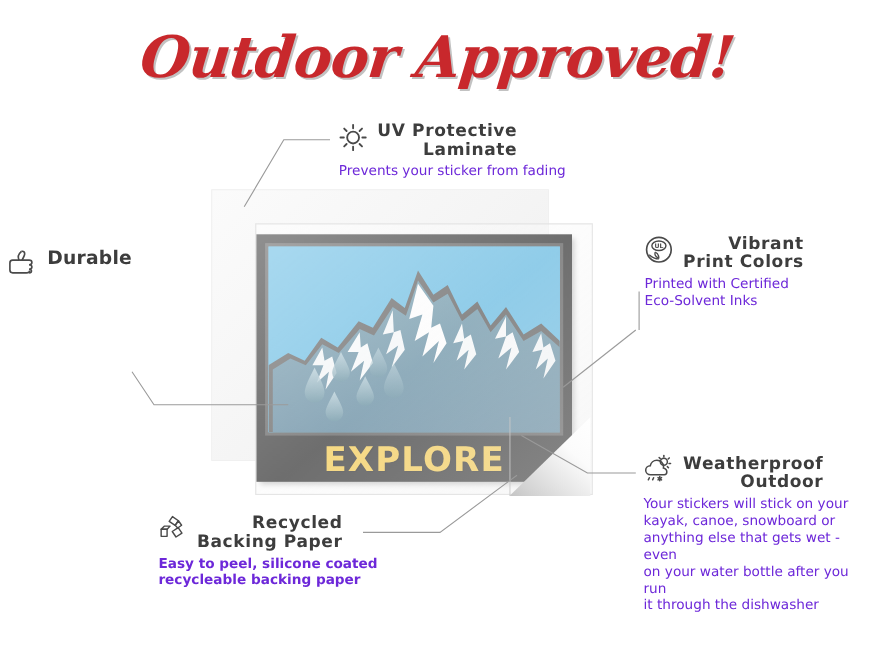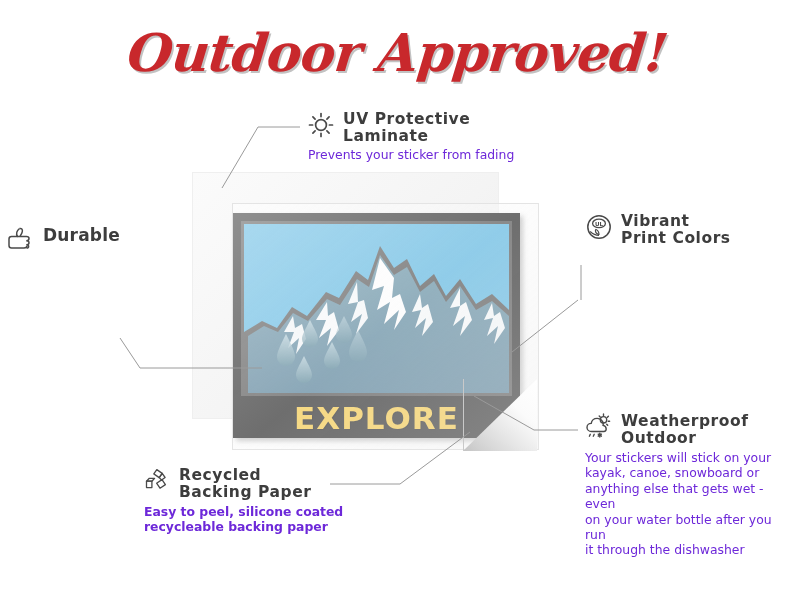--- a/index.html
+++ b/index.html
@@ -74,21 +74,21 @@
     clip-path:polygon(100% 0,100% 100%,0 100%);
     box-shadow:-2px -2px 5px rgba(0,0,0,.14);
   }
   .peel .edge{
     position:absolute;left:0;top:0;width:74px;height:72px;
     border-left:1px solid #c9c9c9;
   }
 
   
   .feature{position:absolute;}
-  .f-head{display:flex;align-items:flex-start;gap:7px;}
+  .f-head{display:flex;align-items:flex-start;gap:7px;text-align:right;}
   .f-ico{flex:0 0 auto;width:30px;height:30px;}
   .f-ico svg{display:block;width:30px;height:30px;}
   .f-title{
     font-weight:700;color:#3d3d3d;
     font-size:15.5px;line-height:16.5px;letter-spacing:.55px;
     padding-top:1px;white-space:pre-line;
   }
   .f-body{
     color:#6d28d9;font-size:12.4px;line-height:15.4px;
     white-space:pre-line;
@@ -231,20 +231,22 @@
             <path d="M6.2,19.5 C9,22.2 12,23.4 15,23.4" stroke-width="1.2"></path>
             <path d="M15,23 C15,20 13.6,18 11.6,17.3" stroke-width="1.2"></path>
             <path d="M11.6,17.3 C11,19.6 12.4,21.8 15,22.6" stroke-width="1.2"></path>
           </g>
           <text x="15" y="13.6" font-size="5.6" font-weight="700" text-anchor="middle" fill="#4a4a4a" font-family="'DejaVu Sans',sans-serif">UL</text>
         </svg>
       </span>
       <div class="f-title">Vibrant
 Print Colors</div>
     </div>
+    <div class="f-body">Printed with Certified
+Eco-Solvent Inks</div>
   </div>
 
   <div class="feature" id="f-weather">
     <div class="f-head">
       <span class="f-ico">
         <svg viewBox="0 0 30 30">
           <g stroke="#4a4a4a" fill="none" stroke-width="1.4" stroke-linecap="round">
             <circle cx="19.5" cy="7.8" r="3.2"></circle>
             <path d="M19.5,2 L19.5,3.4"></path>
               <path d="M24.4,4.3 L23.4,5.3"></path>

